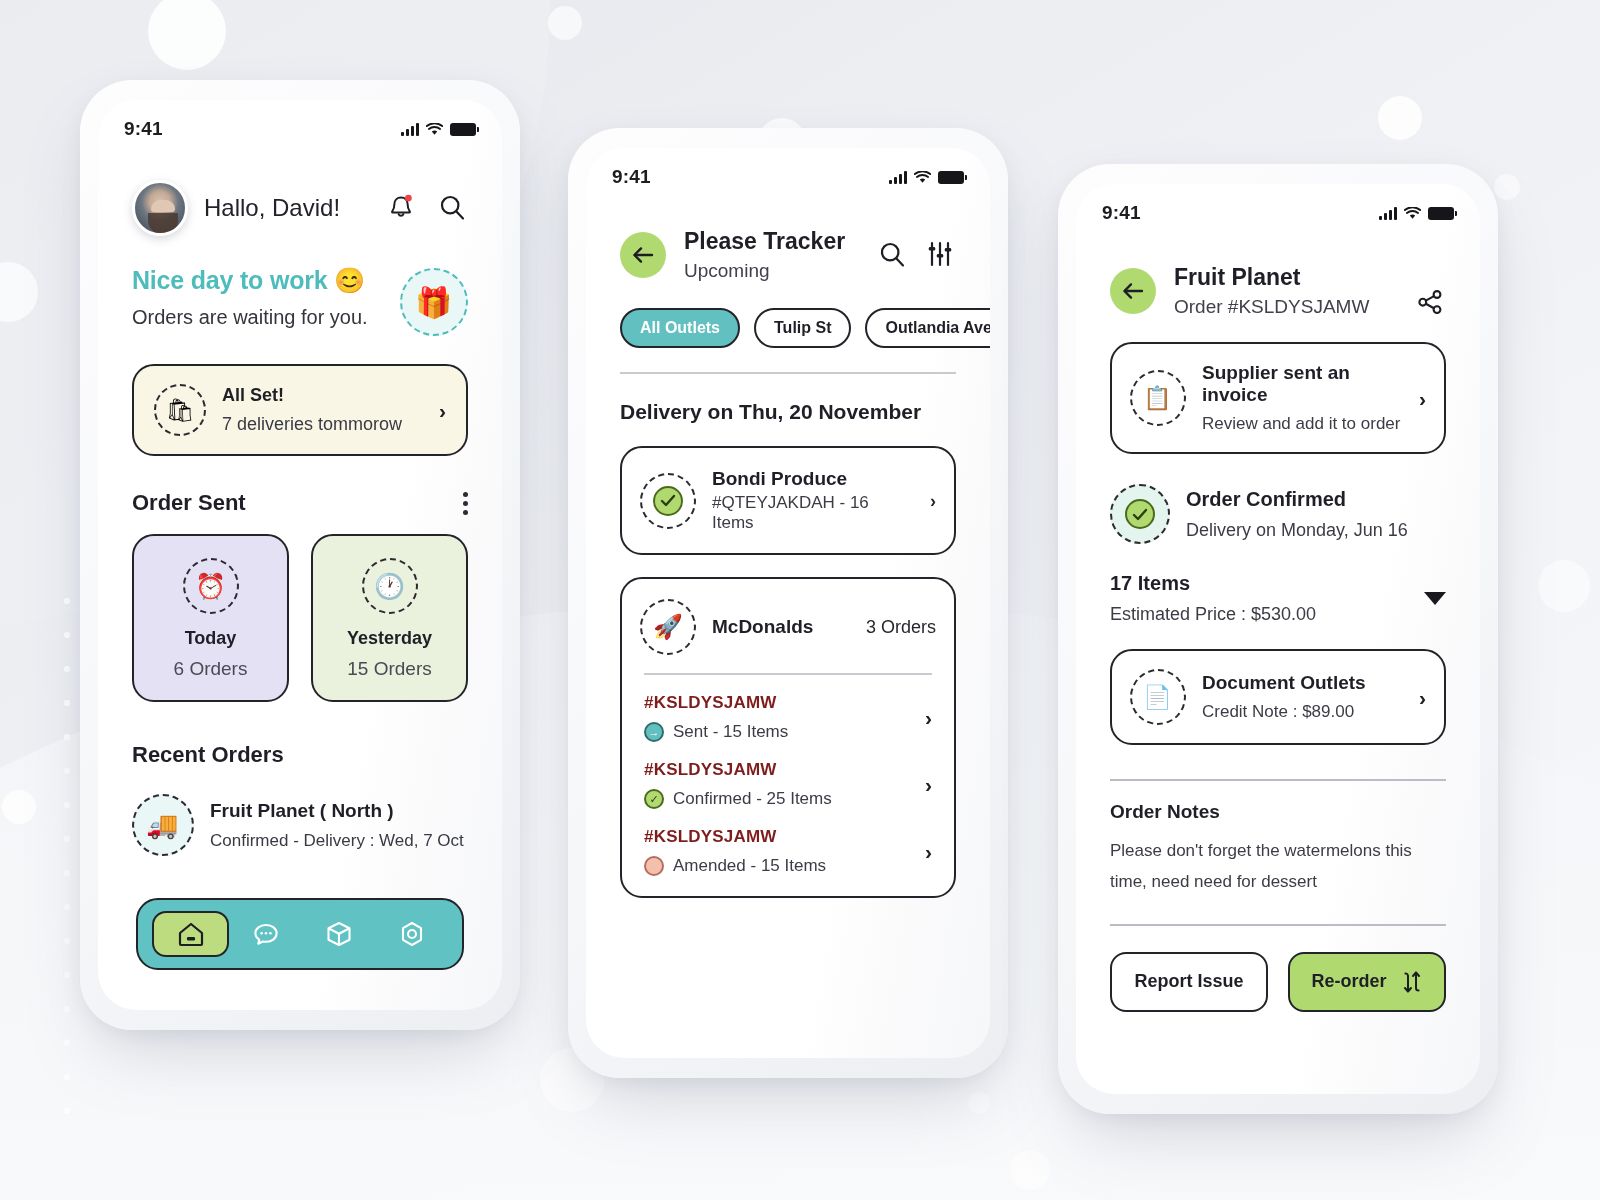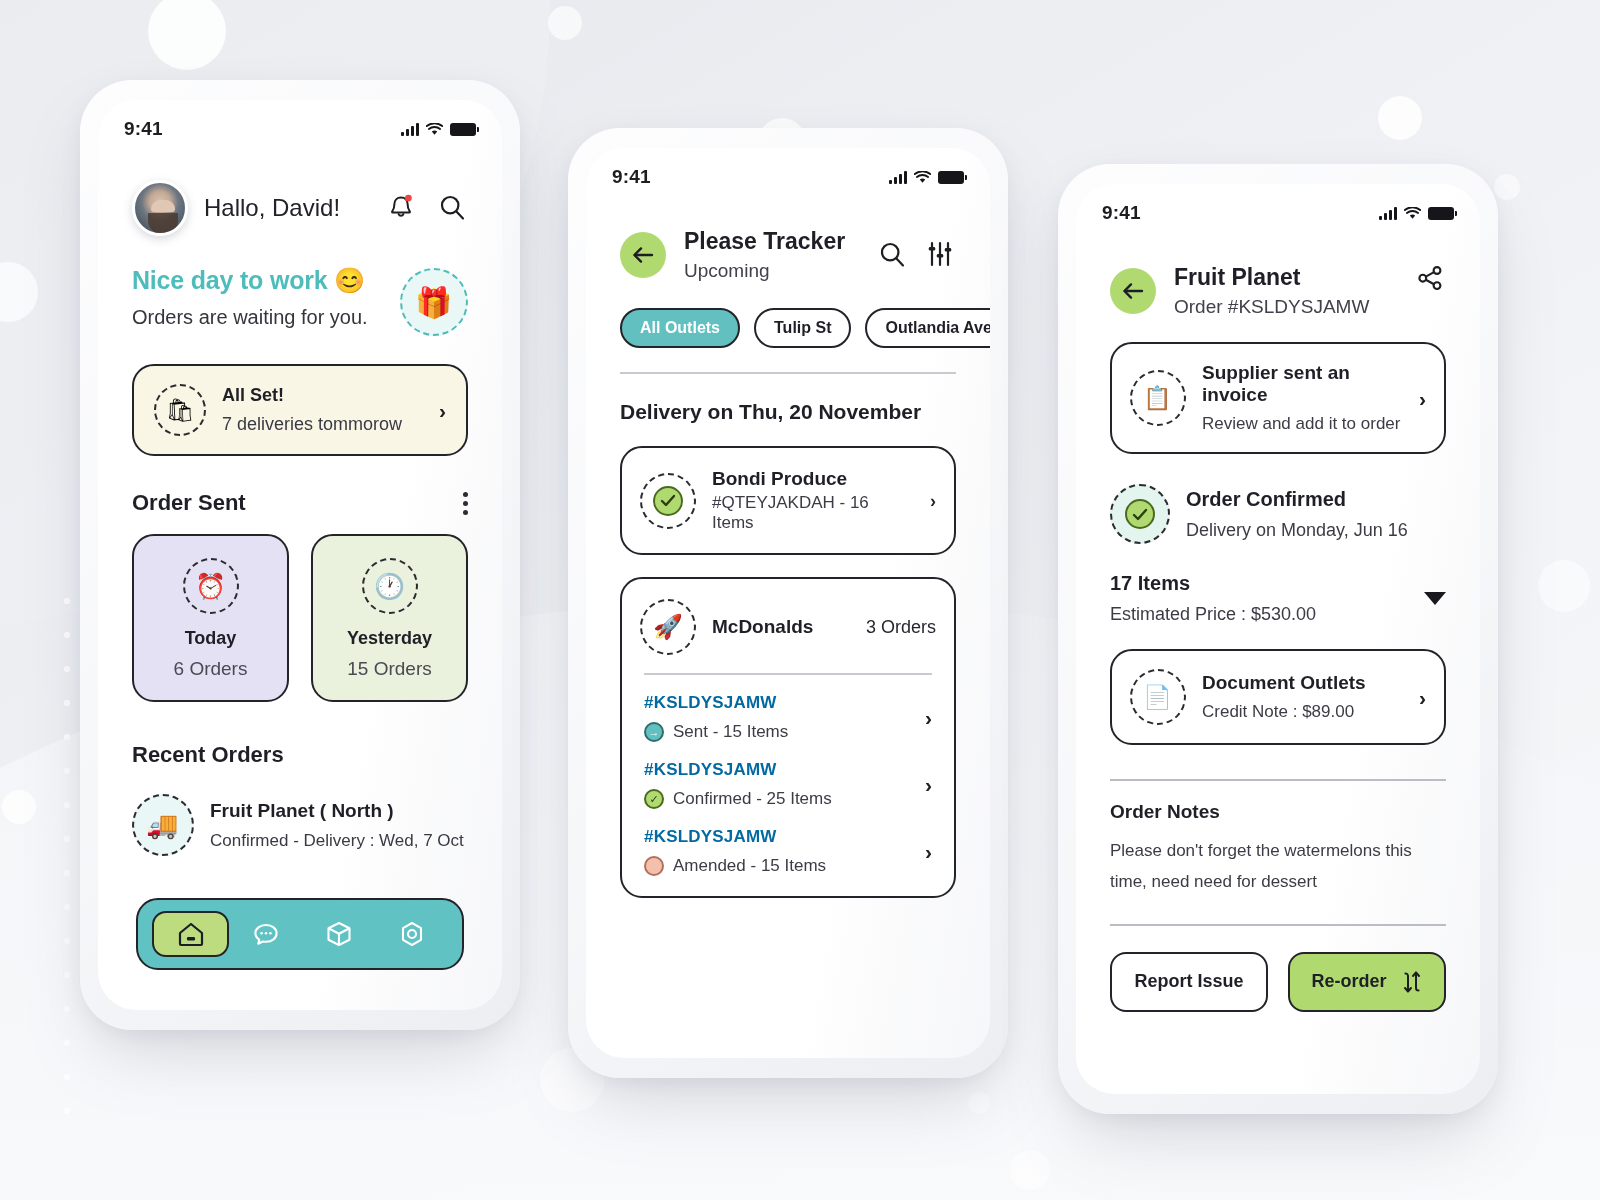--- a/index.html
+++ b/index.html
@@ -218,30 +218,30 @@
   .ocard-row { display:flex; align-items:center; gap:16px; }
   .ocard-ic { width:56px;height:56px;border:2px dashed #2a2a30; }
   .greendot { width:30px;height:30px;border-radius:50%;background:#b0da70;border:2px solid #4a6b1e;
               display:flex;align-items:center;justify-content:center; }
   .ocard-name { font-size:19px; font-weight:700; color:#1f1f27; }
   .ocard-sub { font-size:17px; color:#3c3c46; margin-top:3px; }
   .ocard-right { margin-left:auto; font-size:18px; color:#27272f; }
 
   .mc-divider { height:2px; background:#c9c9d0; margin: 18px 4px 0 4px; }
   .mc-item { display:flex; align-items:center; padding: 18px 4px 0 4px; }
-  .mc-code { font-size:17px; font-weight:700; color:#0369a1; letter-spacing:.2px; }
+  .mc-code { font-size:17px; font-weight:700; color:#7f1d1d; letter-spacing:.2px; }
   .mc-status { font-size:17px; color:#3c3c46; margin-top:9px; display:flex; align-items:center; gap:9px; }
   .sdot { width:20px;height:20px;border-radius:50%;display:flex;align-items:center;justify-content:center;
           font-size:11px;color:#22303a;flex:0 0 auto; }
   .sdot.sent { background:#63c0c0; border:2px solid #2f6d6d; color:#fff; }
   .sdot.conf { background:#b0da70; border:2px solid #4a6b1e; color:#2c3d12; }
   .sdot.amend{ background:#f4c0ad; border:2px solid #b0705a; }
 
   
-  .p3-head { padding: 40px 34px 0 34px; display:flex; align-items:flex-start; justify-content:space-between; }
+  .p3-head { padding: 40px 34px 0 34px; display:flex; align-items:flex-end; justify-content:space-between; }
   .p3-title { font-size:23px;font-weight:700;color:#1f1f27; }
   .p3-sub { font-size:19px;color:#41414b;margin-top:5px; }
 
   .p3card {
     margin: 24px 34px 0 34px; border:2px solid #23232a; border-radius:22px;
     background:#fff; padding: 18px 18px; display:flex; align-items:center; gap:16px; position:relative;
   }
   .p3card::after{
     content:''; position:absolute; left:8px; right:-8px; top:8px; bottom:-8px;
     border:2px solid #23232a; border-radius:22px; z-index:-1; background:#fff;

